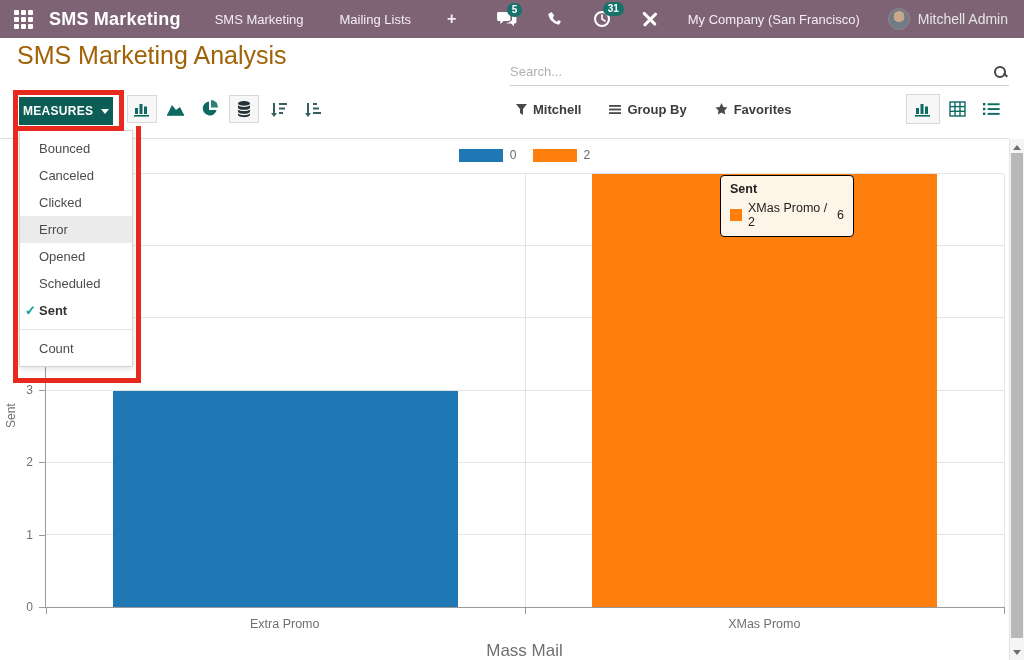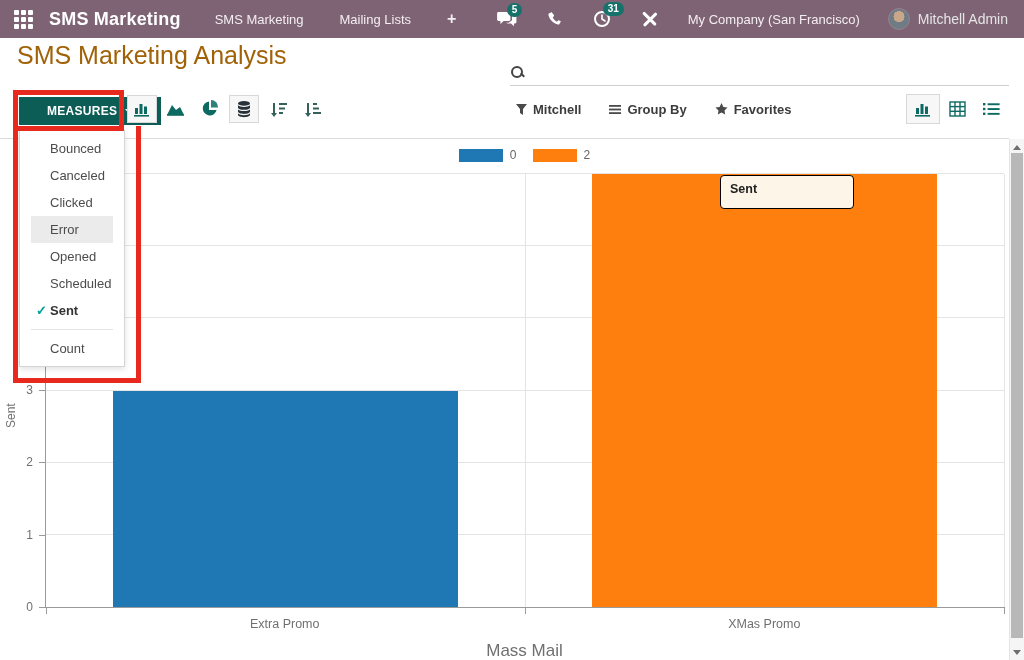--- a/index.html
+++ b/index.html
@@ -25,21 +25,21 @@
 
   
   .page-title { position:absolute; left:17px; top:41px; font-size:25px; color:#a16207; }
   .search-wrap { position:absolute; left:510px; top:58px; width:499px; height:28px; border-bottom:1px solid #cfcfcf; display:flex; align-items:center; }
   .search-input { flex:1; border:none; outline:none; font-size:13px; color:#555; background:transparent; font-family:"Liberation Sans",sans-serif; }
   .search-input::placeholder { color:#b0b0b0; }
   .mag { width:14px; height:14px; position:relative; margin-right:2px; cursor:pointer; }
   .mag::before { content:""; position:absolute; left:1px; top:1px; width:8px; height:8px; border:2px solid #444; border-radius:50%; }
   .mag::after { content:""; position:absolute; left:10px; top:9px; width:5px; height:2px; background:#444; transform:rotate(45deg); }
 
-  .measures-btn { position:absolute; left:19px; top:97px; height:28px; padding:0 28px; background:#0c5d56; color:#fff; border:none; font-size:12px; font-weight:bold; letter-spacing:.3px; display:flex; align-items:center; cursor:pointer; font-family:"Liberation Sans",sans-serif; }
+  .measures-btn { position:absolute; left:19px; top:97px; height:28px; padding:0 4px; background:#0c5d56; color:#fff; border:none; font-size:12px; font-weight:bold; letter-spacing:.3px; display:flex; align-items:center; cursor:pointer; font-family:"Liberation Sans",sans-serif; }
   .caret-down { width:0; height:0; border-left:4px solid transparent; border-right:4px solid transparent; border-top:5px solid #fff; margin-left:8px; }
 
   .chart-tools { position:absolute; left:127px; top:95px; display:flex; align-items:center; height:28px; }
   .tool-btn { width:30px; height:28px; display:flex; align-items:center; justify-content:center; margin-right:4px; cursor:pointer; background:transparent; border:1px solid transparent; }
   .tool-btn.boxed { border:1px solid #d8d8d8; background:#f7f7f7; }
 
   .filter-bar { position:absolute; left:516px; top:95px; height:28px; display:flex; align-items:center; }
   .filter-item { display:flex; align-items:center; margin-right:28px; font-size:13px; color:#3c3c3c; font-weight:bold; cursor:pointer; }
   .filter-item .fi { margin-right:6px; display:flex; }
 
@@ -69,21 +69,21 @@
   .x-axis-title { position:absolute; left:45px; width:959px; top:502px; text-align:center; font-size:17px; color:#707070; }
 
   
   .chart-tooltip { position:absolute; left:720px; top:175px; width:134px; background:#fdf5e7; border:1px solid #000; border-radius:4px; padding:6px 9px 7px 9px; z-index:30; }
   .tt-title { font-size:12.5px; font-weight:bold; color:#222; margin-bottom:5px; }
   .tt-row { display:flex; align-items:center; font-size:12.5px; color:#222; }
   .tt-swatch { width:12px; height:12px; display:inline-block; margin-right:6px; flex:none; }
   .tt-value { margin-left:auto; padding-left:6px; }
 
   
-  .measures-menu { position:absolute; left:19px; top:130px; width:106px; background:#fff; border:1px solid #d5d5d5; box-shadow:0 2px 6px rgba(0,0,0,.12); z-index:40; padding:4px 11px; }
+  .measures-menu { position:absolute; left:19px; top:130px; width:114px; background:#fff; border:1px solid #d5d5d5; box-shadow:0 2px 6px rgba(0,0,0,.12); z-index:40; padding:4px 0; }
   .menu-item { position:relative; font-size:13px; color:#4c4c4c; padding:6px 8px 6px 19px; cursor:pointer; white-space:nowrap; }
   .menu-item.highlighted { background:#ebebeb; }
   .menu-item.checked { font-weight:bold; color:#333; }
   .menu-item.checked::before { content:"\2713"; position:absolute; left:5px; color:#00a09d; font-weight:bold; }
   .menu-divider { border-top:1px solid #e3e3e3; margin:5px 0; }
 
   
   .anno { position:absolute; border:5px solid #e8291d; z-index:50; pointer-events:none; }
   .anno-btn { left:13px; top:90px; width:111px; height:41px; }
   .anno-menu { left:13px; top:126px; width:128px; height:257px; border-top:none; }
@@ -152,20 +152,21 @@
       <div class="nav-user">
         <span class="avatar"></span>
         <span class="nav-user-name">Mitchell Admin</span>
       </div>
     </div>
   </div>
 
   <div class="page-title">SMS Marketing Analysis</div>
 
   <div class="search-wrap">
+    <input class="search-input" type="text" placeholder="Search..." style="">
     <span class="mag"></span>
   </div>
 
   <button class="measures-btn">
     <span>MEASURES</span>
     <span class="caret-down"></span>
   </button>
 
   <div class="chart-tools">
     <div class="tool-btn boxed">
@@ -336,20 +337,25 @@
     </div>
     <div class="x-axis-labels">
         <div class="xtick-label" style="left: 25%;">Extra Promo</div>
         <div class="xtick-label" style="left: 75%;">XMas Promo</div>
       </div>
     <div class="x-axis-title">Mass Mail</div>
   </div>
 
   <div class="chart-tooltip">
     <div class="tt-title">Sent</div>
+    <div class="tt-row">
+      <span class="tt-swatch" style="background: rgb(255, 127, 14);"></span>
+      <span>XMas Promo / 2</span>
+      <span class="tt-value">6</span>
+    </div>
   </div>
 
   <div class="measures-menu">
     <div>
         <div class="menu-item">Bounced</div>
         <div class="menu-item">Canceled</div>
         <div class="menu-item">Clicked</div>
         <div class="menu-item highlighted">Error</div>
         <div class="menu-item">Opened</div>
         <div class="menu-item">Scheduled</div>

